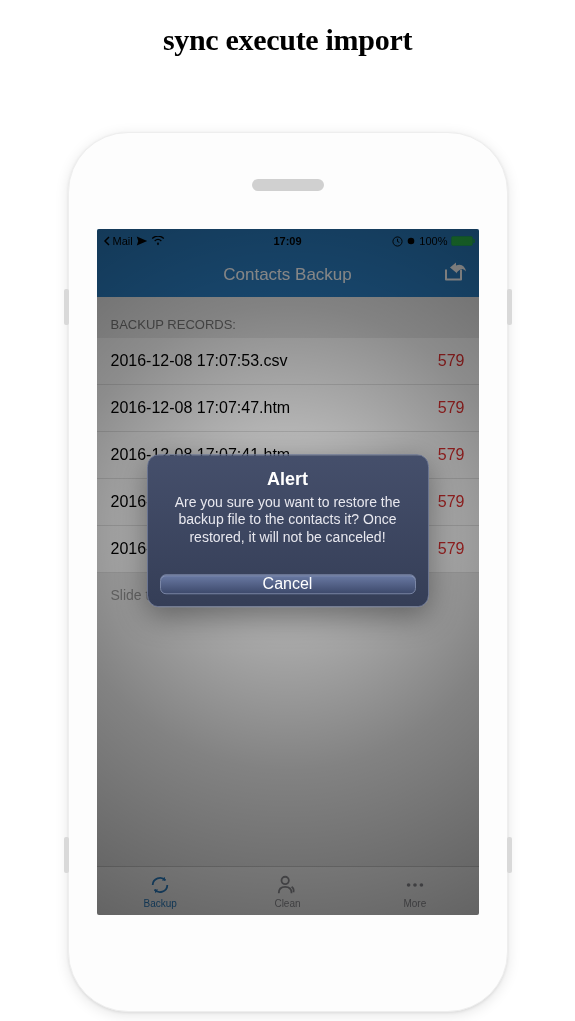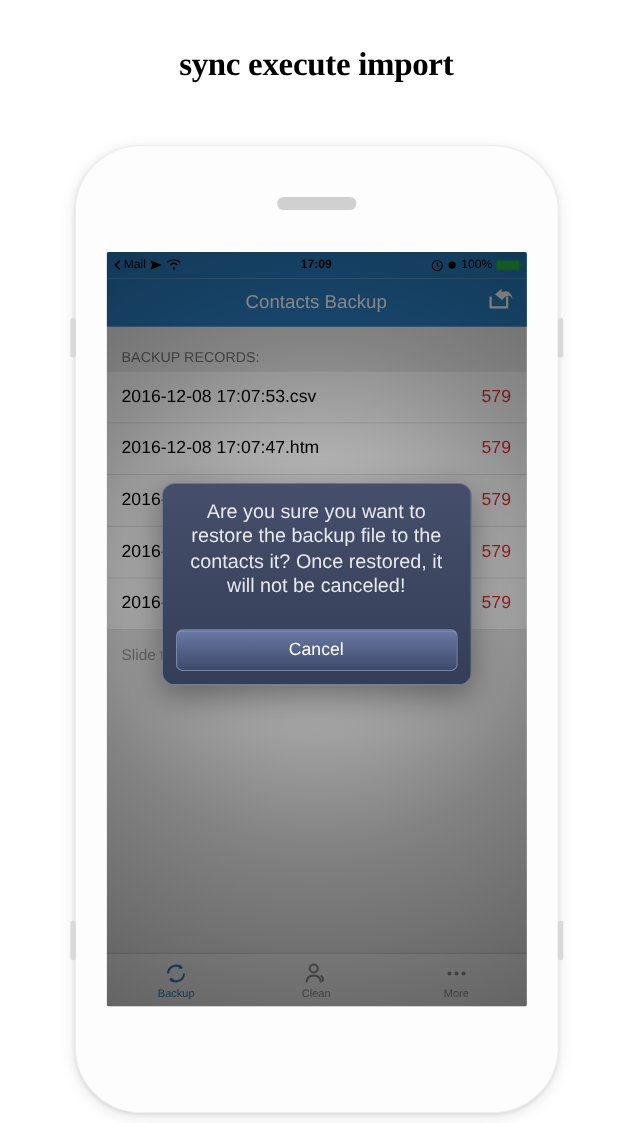--- a/index.html
+++ b/index.html
@@ -8,21 +8,21 @@
   background: #fff;
   width: 575px;
   height: 1021px;
   position: relative;
   overflow: hidden;
 }
 .page-title {
   text-align: center;
   font-weight: 900;
   font-size: 30px;
-  padding: 42px 0 14px;
+  padding: 23px 0 14px;
   letter-spacing: -0.3px;
   color: #000;
   font-family: Georgia, "Times New Roman", serif;
 }
 .phone-outer {
   position: absolute;
   left: 50%;
   top: 132px;
   transform: translateX(-50%);
   width: 440px;
@@ -196,28 +196,29 @@
   padding: 14px 12px 12px;
   color: #fff;
   text-align: center;
 }
 .alert-title {
   font-size: 18px;
   font-weight: 600;
   margin-bottom: 4px;
 }
 .alert-message {
-  font-size: 18px;
+  font-size: 14px;
   line-height: 1.25;
   color: #e8e8ef;
 }
 .alert-buttons {
   display: flex;
   gap: 4px;
   margin-top: 28px;
+  flex-direction: column;
 }
 .alert-btn {
   flex: 1;
   height: 38px;
   border-radius: 6px;
   border: 1px solid #7a86a6;
   background: linear-gradient(#6a7aa4, #3e4a6c);
   color: #fff;
   font-size: 16px;
   display: flex;
@@ -332,20 +333,21 @@
               <circle cx="19" cy="12" r="2" fill="#8e8e93"></circle>
             </svg>
         </span>
         <span>More</span>
       </div>
     </div>
 
     <div class="dim"></div>
 
     <div class="alert">
+      <div class="alert-title">Alert</div>
       <div class="alert-message">Are you sure you want to restore the backup file to the contacts it? Once restored, it will not be canceled!</div>
       <div class="alert-buttons">
         <div class="alert-btn">Cancel</div>
       </div>
     </div>
 
   </div>
 </div>
 
 </body></html>

